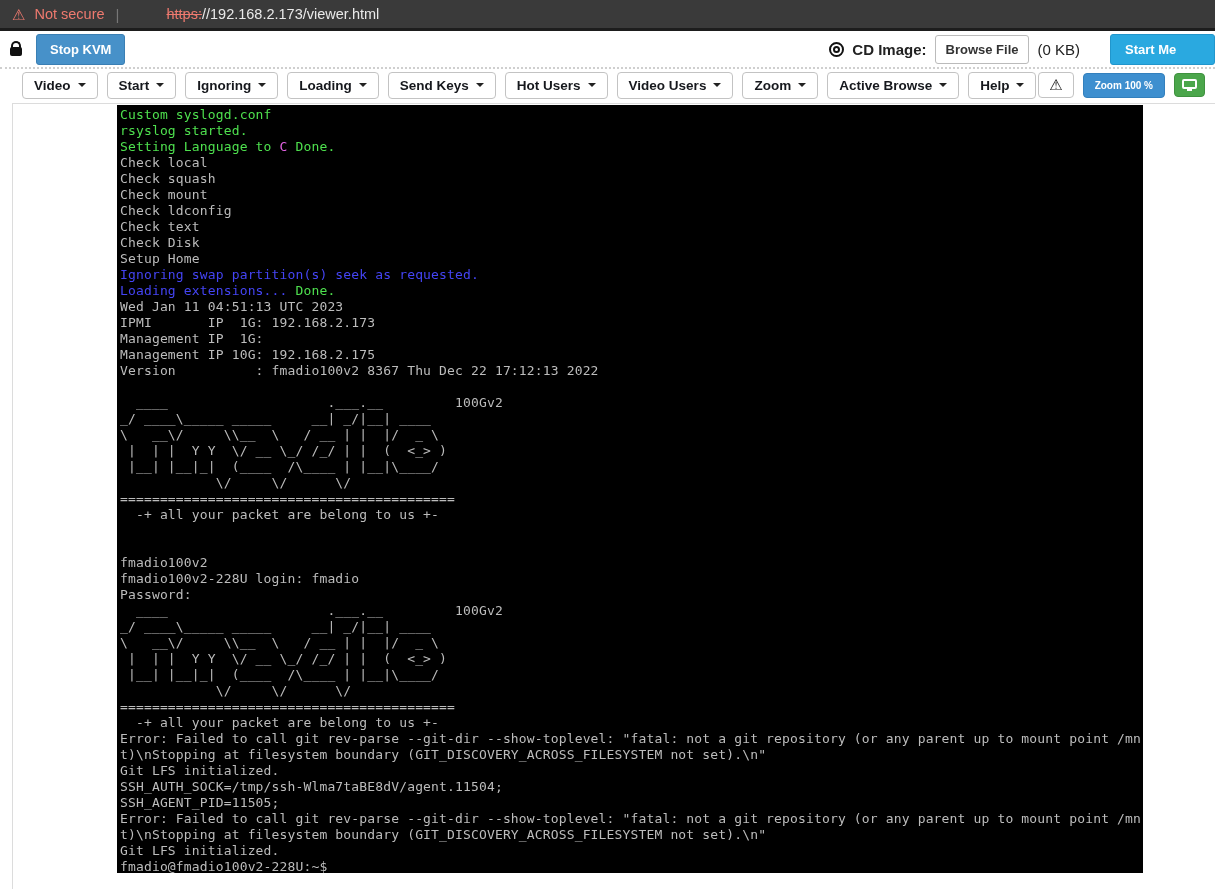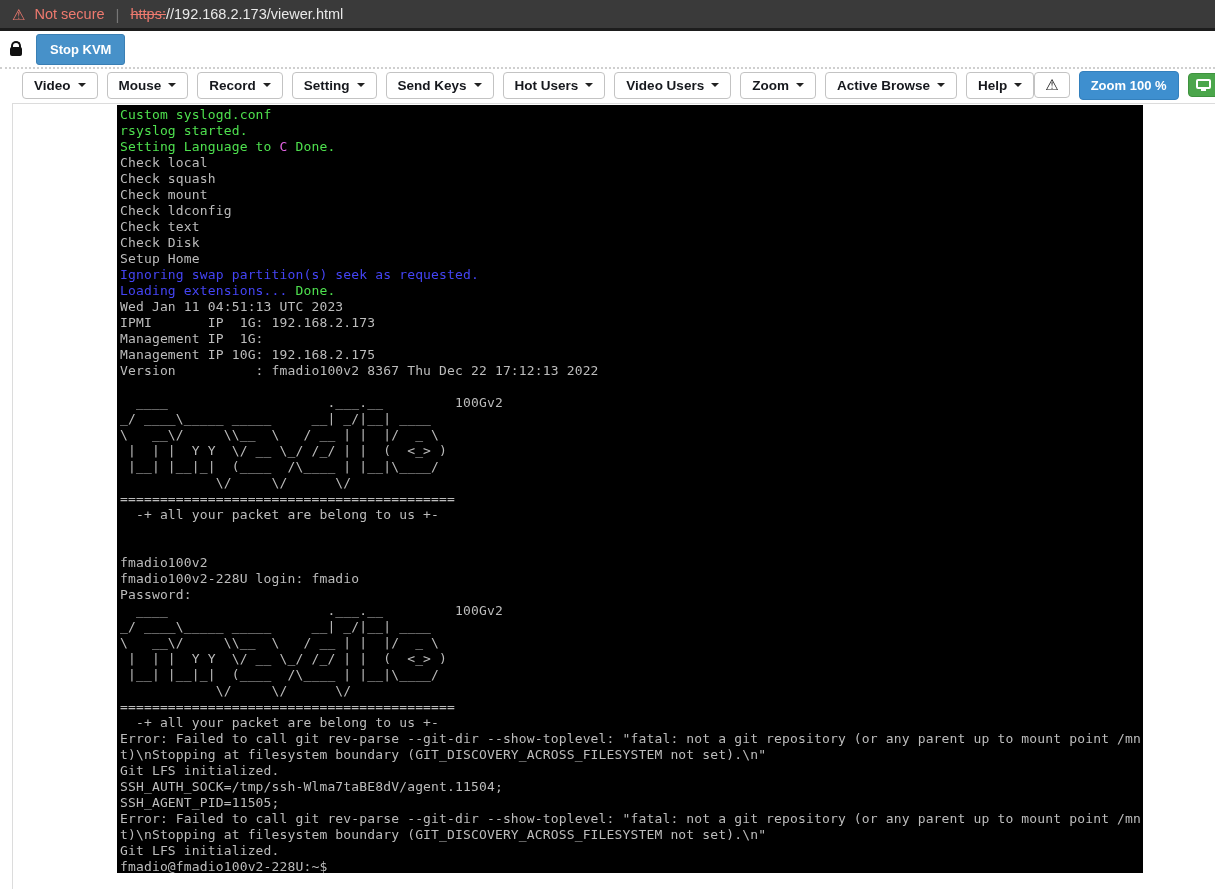--- a/index.html
+++ b/index.html
@@ -9,21 +9,21 @@
   }
   
   .browser-bar{
     height:28px;background:#3a3a3a;border-bottom:3px solid #1d1d1d;
     display:flex;align-items:center;padding-left:12px;gap:9px;
     font-size:14.5px;
   }
   .warn-tri{color:#ef7a6f;font-size:15px;line-height:1;}
   .not-secure{color:#ef7a6f;}
   .sep{color:#777;font-size:15px;margin:0 2px;}
-  .url{color:#e9e9e9;}
+  .url{color:#e9e9e9;margin-left:36px;}
   .scheme{color:#ef7a6f;text-decoration:line-through;}
   
   .toolbar{
     height:36px;background:#fff;display:flex;align-items:center;
     justify-content:space-between;padding:0 0 0 10px;
   }
   .tb-left{display:flex;align-items:center;gap:14px;}
   .tb-right{display:flex;align-items:center;gap:8px;}
   .lock{position:relative;width:12px;height:9px;background:#111;border-radius:2px;margin-top:5px;}
   .lock::before{content:"";position:absolute;top:-6px;left:1px;width:10px;height:8px;
@@ -61,21 +61,21 @@
   }
   .caret{display:inline-block;margin-left:7px;
     border-left:4px solid transparent;border-right:4px solid transparent;
     border-top:4px solid #222;}
   .warn-btn{
     background:#fff;border:1px solid #c3c3c3;border-radius:4px;
     padding:3px 10px;color:#111;font-size:15px;line-height:1.2;
   }
   .zoom-btn{
     background:#3e8fcf;border:1px solid #3380bd;border-radius:4px;
-    color:#fff;font-weight:700;font-size:13px;padding:6px 11px;white-space:nowrap;
+    color:#fff;font-weight:700;font-size:10px;padding:6px 11px;white-space:nowrap;
   }
   .monitor-btn{
     background:#4ba64b;border:1px solid #3f923f;border-radius:4px;
     padding:5px 7px 7px 7px;
   }
   .monitor{display:block;width:15px;height:10px;border:2px solid #fff;border-radius:2px;position:relative;box-sizing:border-box;}
   .monitor::after{content:"";position:absolute;left:3px;bottom:-4px;width:5px;height:2px;background:#fff;}
   
   .panel{
     position:absolute;left:12px;top:103px;width:1210px;height:800px;
@@ -98,38 +98,45 @@
   <span class="not-secure">Not secure</span>
   <span class="sep">|</span>
   <span class="url"><span class="scheme">https:</span><span>//192.168.2.173/viewer.html</span></span>
 </div>
 
 <div class="toolbar">
   <div class="tb-left">
     <span class="lock"></span>
     <button class="btn-primary">Stop KVM</button>
   </div>
+  <div class="tb-right">
+    <span class="cd"></span>
+    <span class="cd-label">CD Image:</span>
+    <button class="btn-light">Browse File</button>
+    <span class="size">(0 KB)</span>
+    <button class="btn-start">Start Me</button>
+  </div>
 </div>
 
 <div class="menubar">
   <div class="mb-left">
       <button class="menu-btn">
         <span>Video</span>
         <span class="caret"></span>
       </button>
       <button class="menu-btn">
-        <span>Mouse</span>
+        <span>Start</span>
         <span class="caret"></span>
       </button>
       <button class="menu-btn">
-        <span>Record</span>
+        <span>Ignoring</span>
         <span class="caret"></span>
       </button>
       <button class="menu-btn">
-        <span>Setting</span>
+        <span>Loading</span>
         <span class="caret"></span>
       </button>
       <button class="menu-btn">
         <span>Send Keys</span>
         <span class="caret"></span>
       </button>
       <button class="menu-btn">
         <span>Hot Users</span>
         <span class="caret"></span>
       </button>

